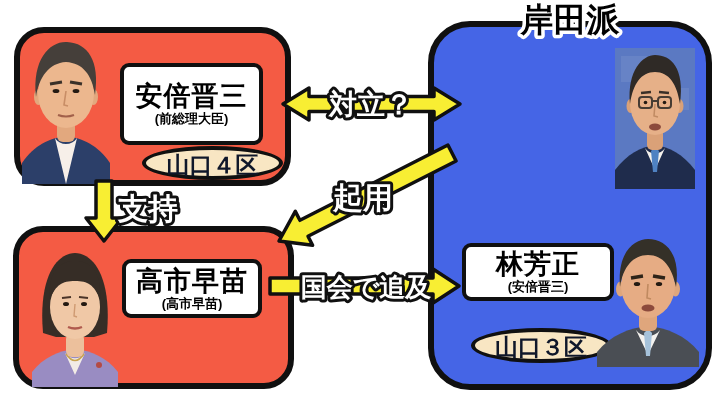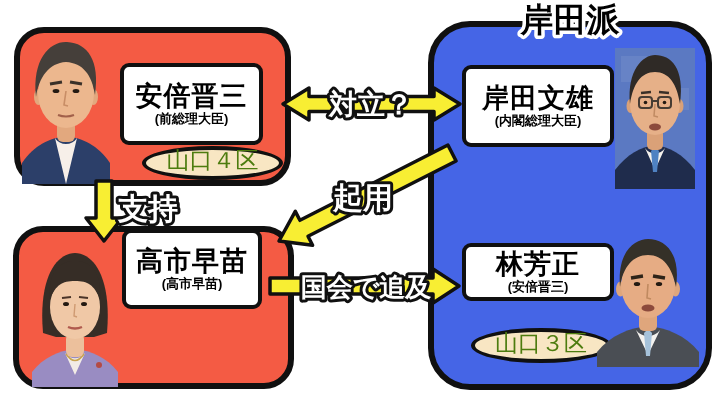--- a/index.html
+++ b/index.html
@@ -12,22 +12,22 @@
   .bigbox.blue{background:#4565e6;border-radius:42px;}
   .namecard{
     position:absolute;box-sizing:border-box;background:#ffffff;border:4px solid #101010;
     border-radius:9px;display:flex;flex-direction:column;align-items:center;justify-content:center;
     z-index:2;text-align:center;
   }
   .namecard .nm{font-size:27px;font-weight:bold;color:#000;line-height:1.12;letter-spacing:1px;white-space:nowrap;}
   .namecard .tt{font-size:13px;font-weight:bold;color:#000;line-height:1.2;white-space:nowrap;}
   .district{
     position:absolute;box-sizing:border-box;background:#f8e6c3;border:4px solid #101010;
-    border-radius:50%;display:flex;align-items:flex-end;justify-content:center;
-    font-size:23px;font-weight:normal;color:#4d7c0f;z-index:2;white-space:nowrap;
+    border-radius:50%;display:flex;align-items:flex-start;justify-content:center;
+    font-size:23px;font-weight:bold;color:#0f172a;z-index:2;white-space:nowrap;
   }
   .photo{position:absolute;z-index:3;line-height:0;}
   svg.overlay{position:absolute;left:0;top:0;z-index:4;pointer-events:none;}
   .arrow{fill:#f8ee33;stroke:#101010;stroke-width:3.5;stroke-linejoin:round;}
   text.lbl{
     font-family:"Liberation Sans","DejaVu Sans",sans-serif;font-weight:bold;
     fill:#ffffff;stroke:#101010;stroke-width:6;paint-order:stroke;stroke-linejoin:round;
     text-anchor:middle;
   }
   text.title{
@@ -124,25 +124,21 @@
       <ellipse cx="62" cy="49" rx="3.2" ry="2" fill="#231a12"></ellipse>
       <path d="M51,49 L50,63 L54,64" stroke="#c08a60" stroke-width="1.6" fill="none"></path>
       <ellipse cx="51" cy="73" rx="6.5" ry="3.6" fill="#8c4a3c"></ellipse>
     </svg>
   </div>
 
   <div class="namecard" style="left:120px;top:63px;width:143px;height:82px;">
     <span class="nm">安倍晋三</span>
     <span class="tt">(前総理大臣)</span>
   </div>
-  <div class="namecard" style="left:462px;top:65px;width:152px;height:82px;">
-    <span class="nm">岸田文雄</span>
-    <span class="tt">(内閣総理大臣)</span>
-  </div>
-  <div class="namecard" style="left:122px;top:229px;width:140px;height:80px;">
+  <div class="namecard" style="left:122px;top:259px;width:140px;height:59px;">
     <span class="nm">高市早苗</span>
     <span class="tt">(高市早苗)</span>
   </div>
   <div class="namecard" style="left:462px;top:243px;width:152px;height:58px;">
     <span class="nm">林芳正</span>
     <span class="tt">(安倍晋三)</span>
   </div>
 
   <div class="district" style="left:142px;top:146px;width:141px;height:34px;">
     <span>山口４区</span>

